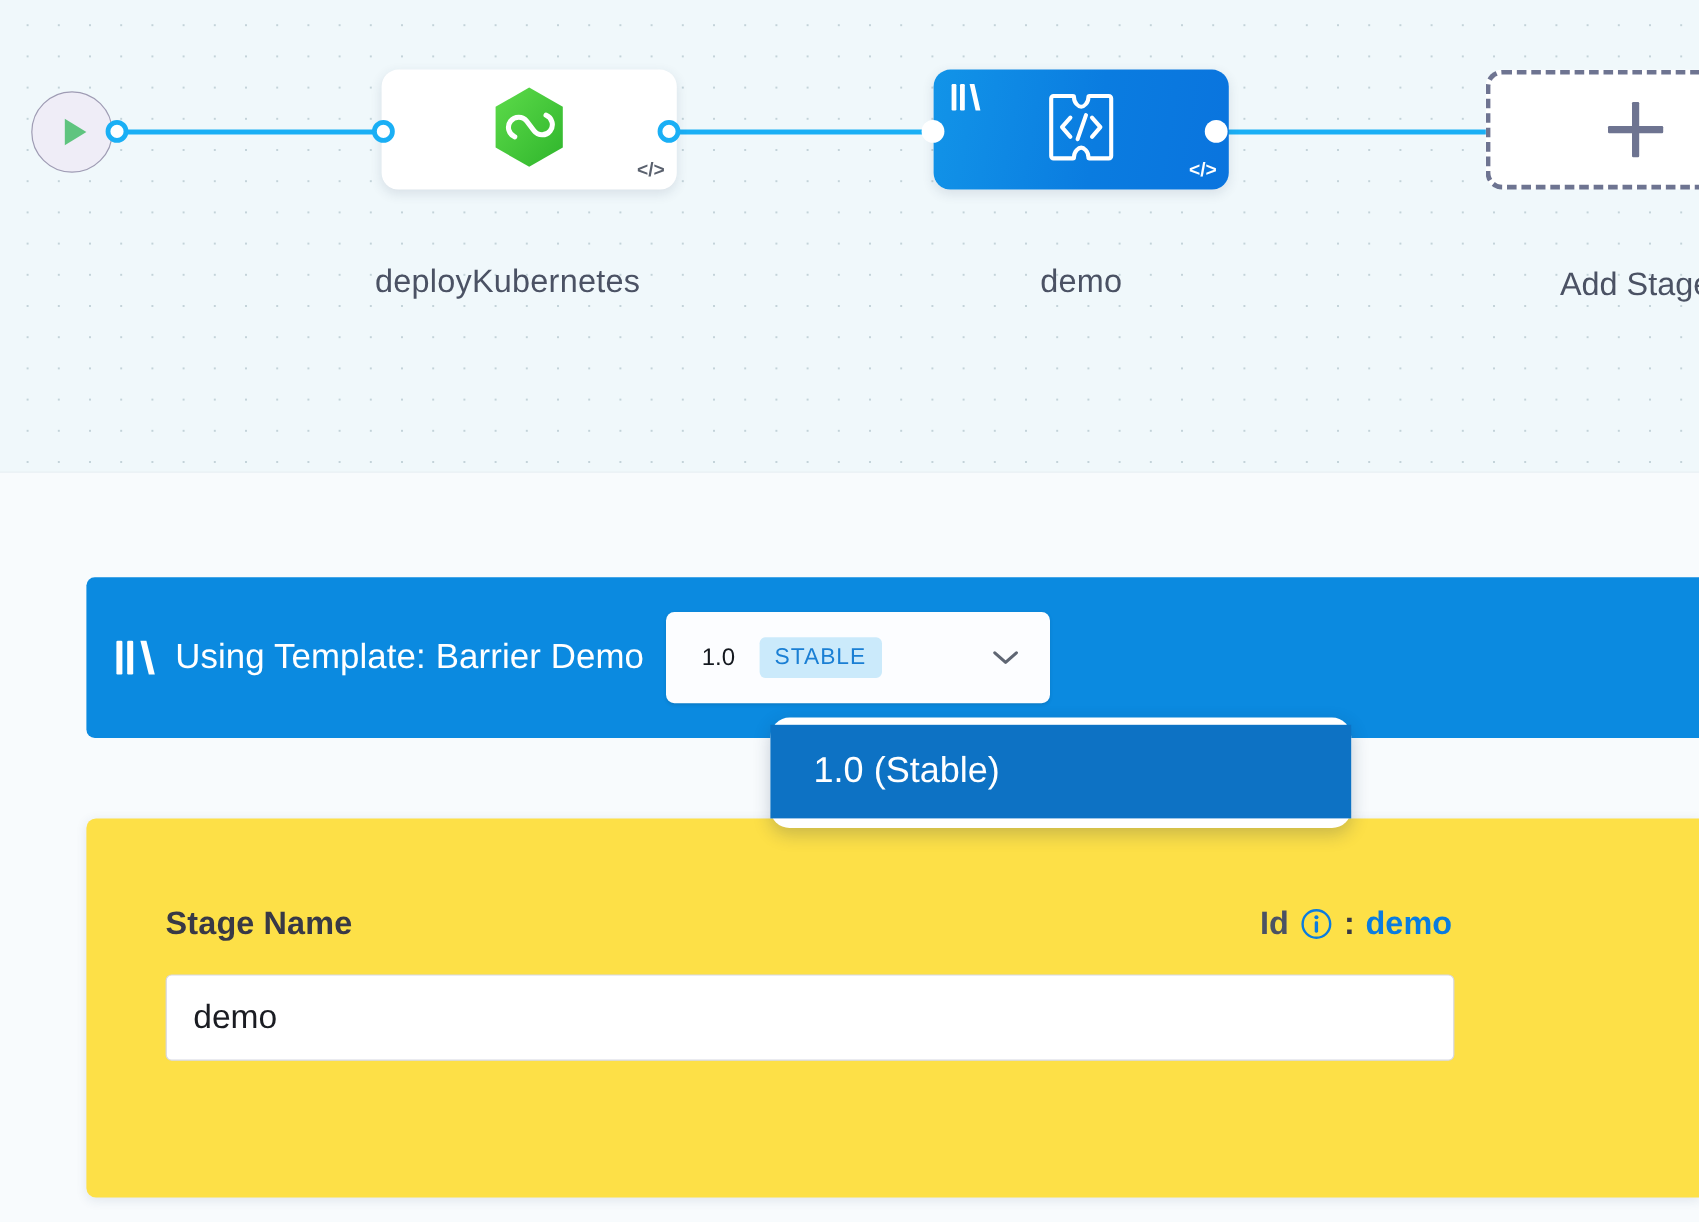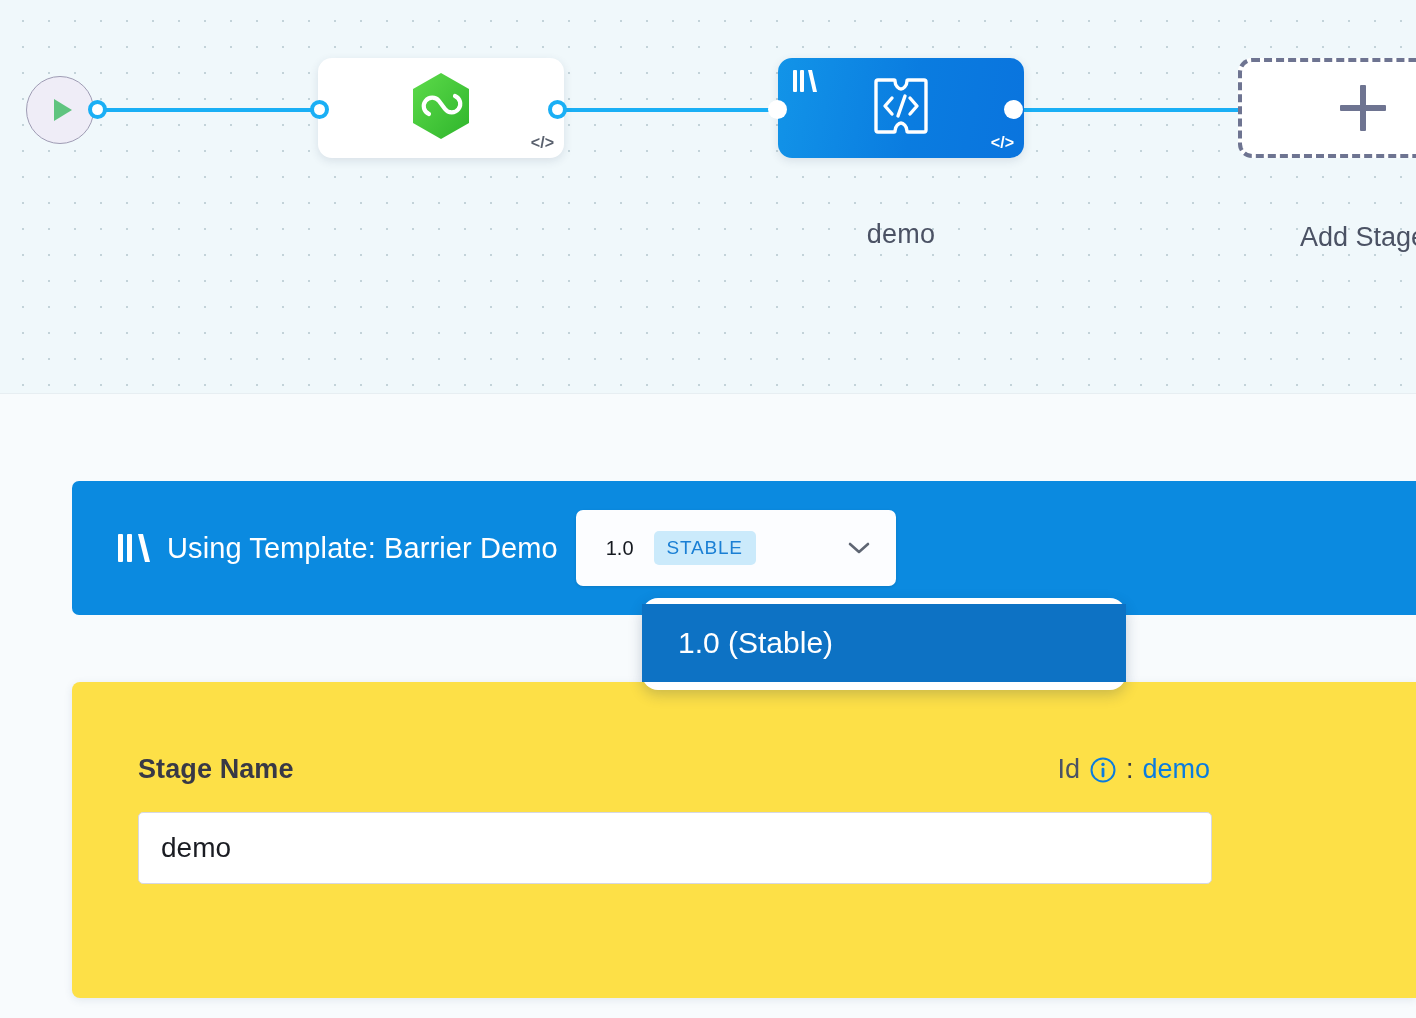--- a/index.html
+++ b/index.html
@@ -152,21 +152,21 @@
   }
 
   .tmpl-banner {
     position: absolute;
     left: 72px; top: 87px;
     width: 1344px; height: 134px;
     background: #0b8ae0;
     border-radius: 7px 0 0 7px;
     display: flex;
     align-items: center;
-    padding-left: 45px;
+    padding-left: 24px;
     z-index: 3;
   }
   .tmpl-banner-icon { margin-right: 16px; display: flex; align-items: center; }
   .tmpl-banner-text {
     color: #ffffff;
     font-size: 29px;
     white-space: nowrap;
     letter-spacing: 0.1px;
   }
 
@@ -244,20 +244,21 @@
     font-size: 27px;
     font-weight: 700;
     color: #383946;
     letter-spacing: 0.1px;
   }
   .id-block {
     display: flex;
     align-items: center;
     gap: 9px;
     font-size: 27px;
+    font-weight: bold;
   }
   .id-key { color: #4b5264; }
   .id-colon { color: #383946; }
   .id-value { color: #0a7ce0; }
 
   .name-input {
     position: absolute;
     left: 138px; top: 812px;
     width: 1074px; height: 72px;
     background: #ffffff;
@@ -298,20 +299,21 @@
               <stop offset="100%" stop-color="#2fb52c"></stop>
             </linearGradient>
           </defs>
           <polygon points="32,2 60,18 60,52 32,68 4,52 4,18" fill="url(#hexg)"></polygon>
           <path d="M20,43 a8.5,8.5 0 1,1 10,-13 l6,8 a8.5,8.5 0 1,0 10,-13" fill="none" stroke="#ffffff" stroke-width="4.2" stroke-linecap="round"></path>
         </svg>
       </span>
       <span class="code-badge dark">&lt;/&gt;</span>
     </div>
     <div class="port" style="left:548px;"></div>
+    <div class="node-label" style="left:278px;">deployKubernetes</div>
 
     <div class="port-white" style="left:768px;"></div>
     <div class="stage-card blue" style="left:778px;">
       <span class="node-tmpl-icon">
         <svg width="26" height="28" viewBox="0 0 26 28">
           <g fill="#ffffff">
             <rect x="1" y="2" width="4" height="22" rx="1"></rect>
             <rect x="8" y="2" width="4" height="22" rx="1"></rect>
             <polygon points="16,2 20,2 25,24 21,24"></polygon>
           </g>

